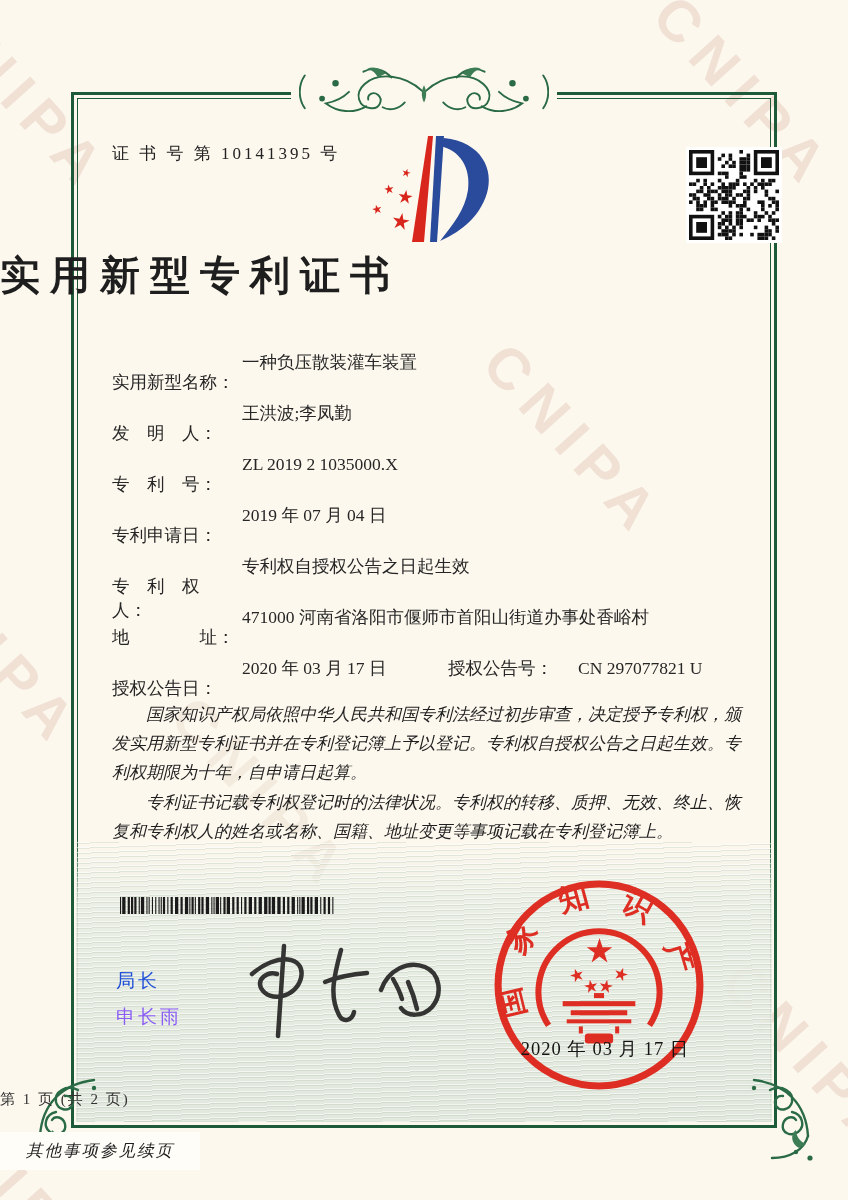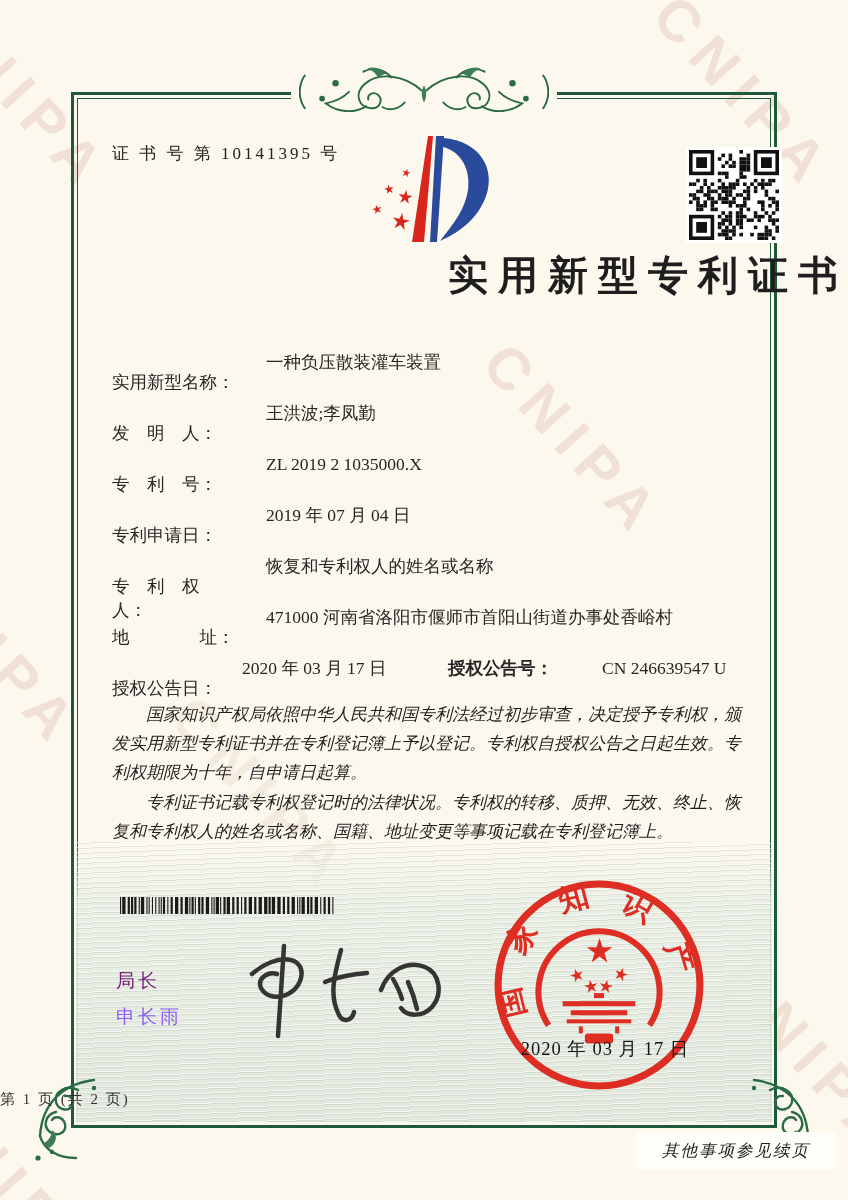--- a/index.html
+++ b/index.html
@@ -22,50 +22,50 @@
       repeating-linear-gradient(178deg, rgba(255,255,255,.55) 0 1px, rgba(168,188,168,.28) 1px 2px, rgba(235,240,231,0) 2px 5px),
       linear-gradient(180deg, rgba(233,238,229,0) 0%, rgba(231,237,227,.85) 22%, rgba(224,231,220,.95) 100%);}
   .topornament{position:absolute;left:50%;top:60px;transform:translateX(-50%);background:#fdf8ee;padding:0 8px;}
   .corner{position:absolute;width:92px;height:92px;}
   .corner-bl{left:28px;top:1072px;}
   .corner-br{right:28px;top:1072px;transform:scaleX(-1);}
   
   .cert-no{position:absolute;left:112px;top:142px;font-size:17px;letter-spacing:3px;color:#222;}
   .logo{position:absolute;left:336px;top:130px;}
   .qr{position:absolute;left:686px;top:147px;background:#fff;padding:3px;}
-  .title{position:absolute;left:0;right:0;top:248px;text-align:right;font-size:40px;font-weight:bold;
+  .title{position:absolute;left:0;right:0;top:248px;text-align:left;font-size:40px;font-weight:bold;
          letter-spacing:10px;color:#1e1e1e;}
   
   .fields{position:absolute;left:112px;top:350px;width:645px;font-size:17.5px;color:#262626;}
   .field-row{display:flex;height:51px;line-height:24px;}
   .f-label{width:130px;flex:none;margin-top:20px;}
-  .f-value{flex:1;margin-left:24px;}
+  .f-value{flex:1;}
   .grant-row{display:flex;height:51px;line-height:24px;}
   .g-val1{width:206px;flex:none;}
-  .g-label2{width:130px;flex:none;font-weight:bold;}
+  .g-label2{width:130px;flex:none;}
   
   .body-text{position:absolute;left:112px;top:700px;width:638px;font-size:17px;line-height:29px;
              font-style:italic;color:#1f1f1f;}
   .body-text p{margin:0 0 1px 0;text-indent:2em;}
   
   .barcode{position:absolute;left:120px;top:897px;}
   
   .director-title{position:absolute;left:116px;top:968px;font-family:"Liberation Sans","DejaVu Sans",sans-serif;
-                  font-size:19px;letter-spacing:3px;color:#701a75;}
+                  font-size:19px;letter-spacing:3px;color:#1d4ed8;}
   .director-name{position:absolute;left:116px;top:1004px;font-family:"Liberation Sans","DejaVu Sans",sans-serif;
                  font-size:19px;letter-spacing:3px;color:#8b5cf6;}
   .signature{position:absolute;left:222px;top:936px;}
   
   .stamp{position:absolute;left:490px;top:876px;opacity:.94;}
   .stamp-date{position:absolute;left:505px;top:1036px;width:200px;text-align:center;font-size:18.5px;
               color:#141414;letter-spacing:1px;}
   
   .page-info{position:absolute;left:0;right:0;top:1090px;font-size:15px;
              letter-spacing:2px;color:#333;}
-  .note-wrap{position:absolute;left:0;right:12px;top:1132px;text-align:right;}
+  .note-wrap{position:absolute;left:0;right:0;top:1132px;text-align:left;}
   .note{display:inline-block;background:#fffdf8;padding:8px 26px;font-size:16.5px;font-style:italic;
         letter-spacing:2px;color:#1f1f1f;}
   svg{display:block;}
 </style>
 </head>
 <body>
 
 <div class="page">
 
   <div class="wm wm1">CNIPA</div>
@@ -373,31 +373,31 @@
     <div class="field-row">
       <span class="f-label">专　利　号：</span>
       <span class="f-value">ZL 2019 2 1035000.X</span>
     </div>
     <div class="field-row">
       <span class="f-label">专利申请日：</span>
       <span class="f-value">2019 年 07 月 04 日</span>
     </div>
     <div class="field-row">
       <span class="f-label">专　利　权　人：</span>
-      <span class="f-value">恢复和专利权人的姓名或名称</span>
+      <span class="f-value">专利权自授权公告之日起生效</span>
     </div>
     <div class="field-row">
       <span class="f-label">地　　　　址：</span>
       <span class="f-value">471000 河南省洛阳市偃师市首阳山街道办事处香峪村</span>
     </div>
     <div class="grant-row">
       <span class="f-label">授权公告日：</span>
       <span class="g-val1">2020 年 03 月 17 日</span>
       <span class="g-label2">授权公告号：</span>
-      <span class="f-value">CN 246639547 U</span>
+      <span class="f-value">CN 297077821 U</span>
     </div>
   </div>
 
   <div class="body-text">
     <p>国家知识产权局依照中华人民共和国专利法经过初步审查，决定授予专利权，颁发实用新型专利证书并在专利登记簿上予以登记。专利权自授权公告之日起生效。专利权期限为十年，自申请日起算。</p>
     <p>专利证书记载专利权登记时的法律状况。专利权的转移、质押、无效、终止、恢复和专利权人的姓名或名称、国籍、地址变更等事项记载在专利登记簿上。</p>
   </div>
 
   <svg id="barcode" class="barcode" width="218" height="17" viewBox="0 0 218 17">
       <rect x="0.00" y="0" width="1.10" height="17" fill="#1a1a1a"></rect>

